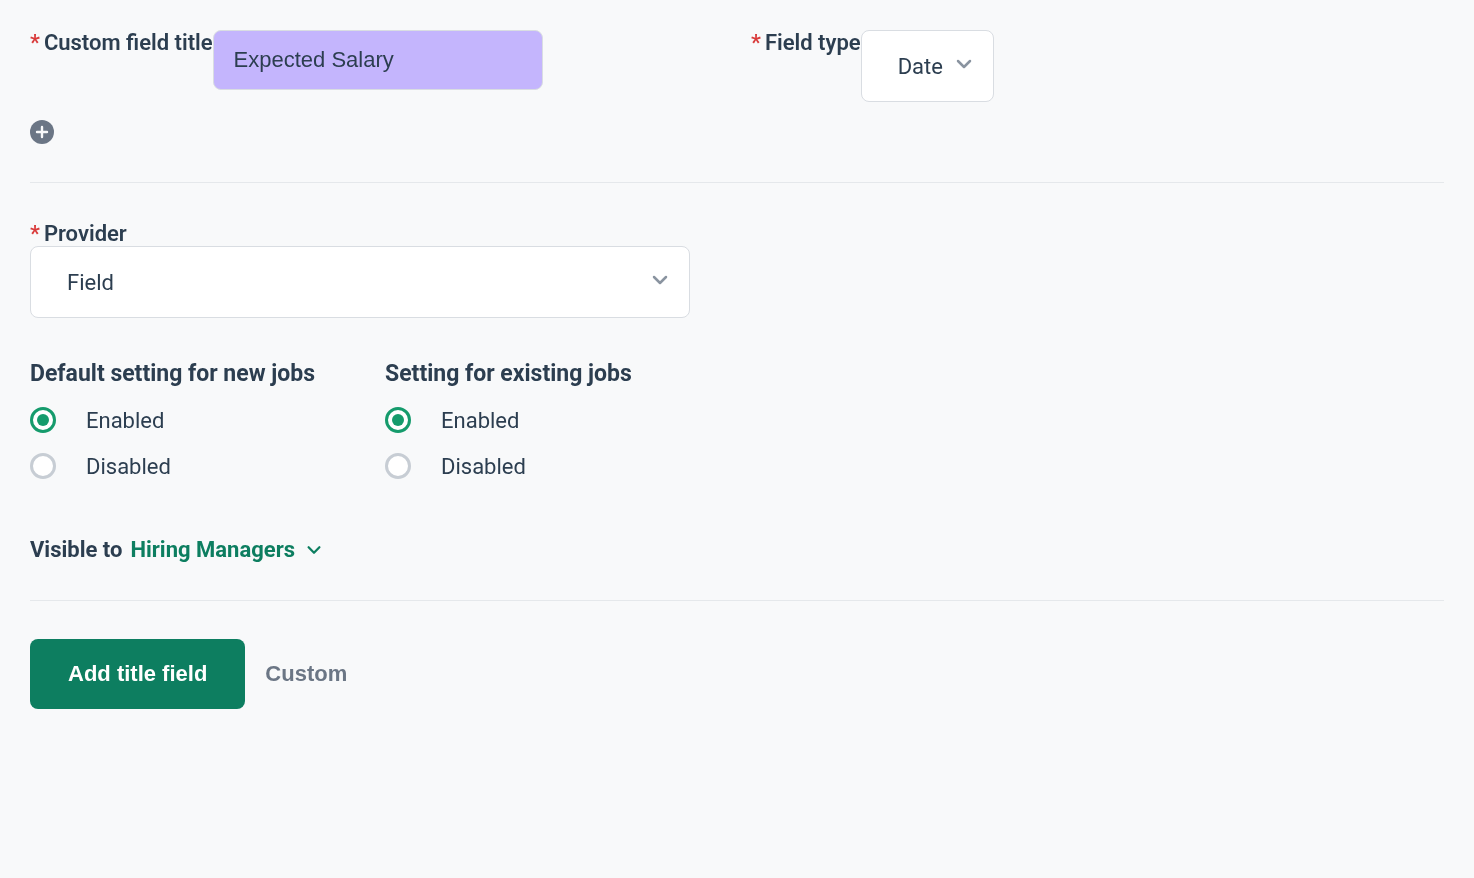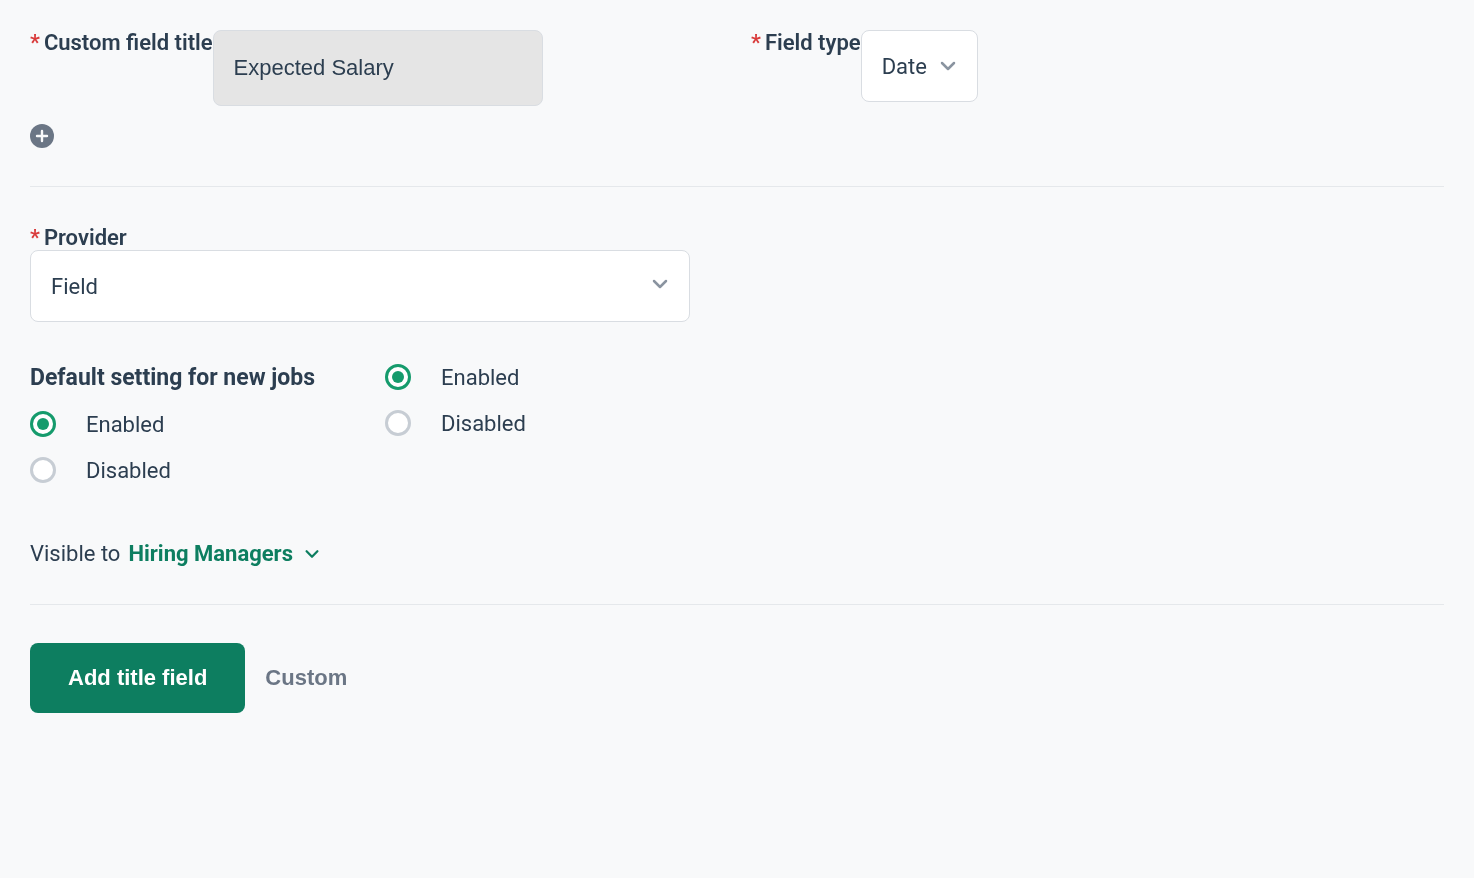--- a/index.html
+++ b/index.html
@@ -25,35 +25,35 @@
       font-size: 22px;
       font-weight: 600;
       color: #2c3e50;
       margin-bottom: 14px;
     }
     .required {
       color: #d93b3b;
       margin-right: 4px;
     }
     .text-input {
-      height: 76px;
+      height: 60px;
       padding: 0 20px;
       font-size: 22px;
       color: #2c3e50;
-      background: #e5e5e5;
+      background: #c4b5fd;
       border: 1px solid #d9dde2;
       border-radius: 8px;
       outline: none;
     }
     .select-wrap {
       position: relative;
     }
     .select-display {
       height: 72px;
-      padding: 0 50px 0 20px;
+      padding: 0 50px 0 36px;
       font-size: 22px;
       color: #2c3e50;
       background: #fff;
       border: 1px solid #d9dde2;
       border-radius: 8px;
       display: flex;
       align-items: center;
       cursor: pointer;
     }
     .chevron {
@@ -140,21 +140,21 @@
       font-size: 22px;
       color: #2c3e50;
     }
     .visibility-row {
       display: flex;
       align-items: center;
       gap: 8px;
       font-size: 22px;
       margin-bottom: 38px;
     }
-    .visibility-prefix { color: #2c3e50; }
+    .visibility-prefix { color: #2c3e50; font-weight: bold; }
     .visibility-trigger {
       display: flex;
       align-items: center;
       gap: 10px;
       color: #0d7e60;
       font-weight: 700;
       cursor: pointer;
       justify-content: space-between;
     }
     .button-row {
@@ -244,20 +244,21 @@
         </span>
       <span class="radio-label">Enabled</span>
     </div>
     <div class="radio-option">
       <span class="radio-circle"></span>
       <span class="radio-label">Disabled</span>
     </div>
   </div>
 
   <div class="radio-group">
+    <div class="radio-heading">Setting for existing jobs</div>
     <div class="radio-option">
       <span class="radio-circle selected">
           <span class="radio-dot"></span>
         </span>
       <span class="radio-label">Enabled</span>
     </div>
     <div class="radio-option">
       <span class="radio-circle"></span>
       <span class="radio-label">Disabled</span>
     </div>

